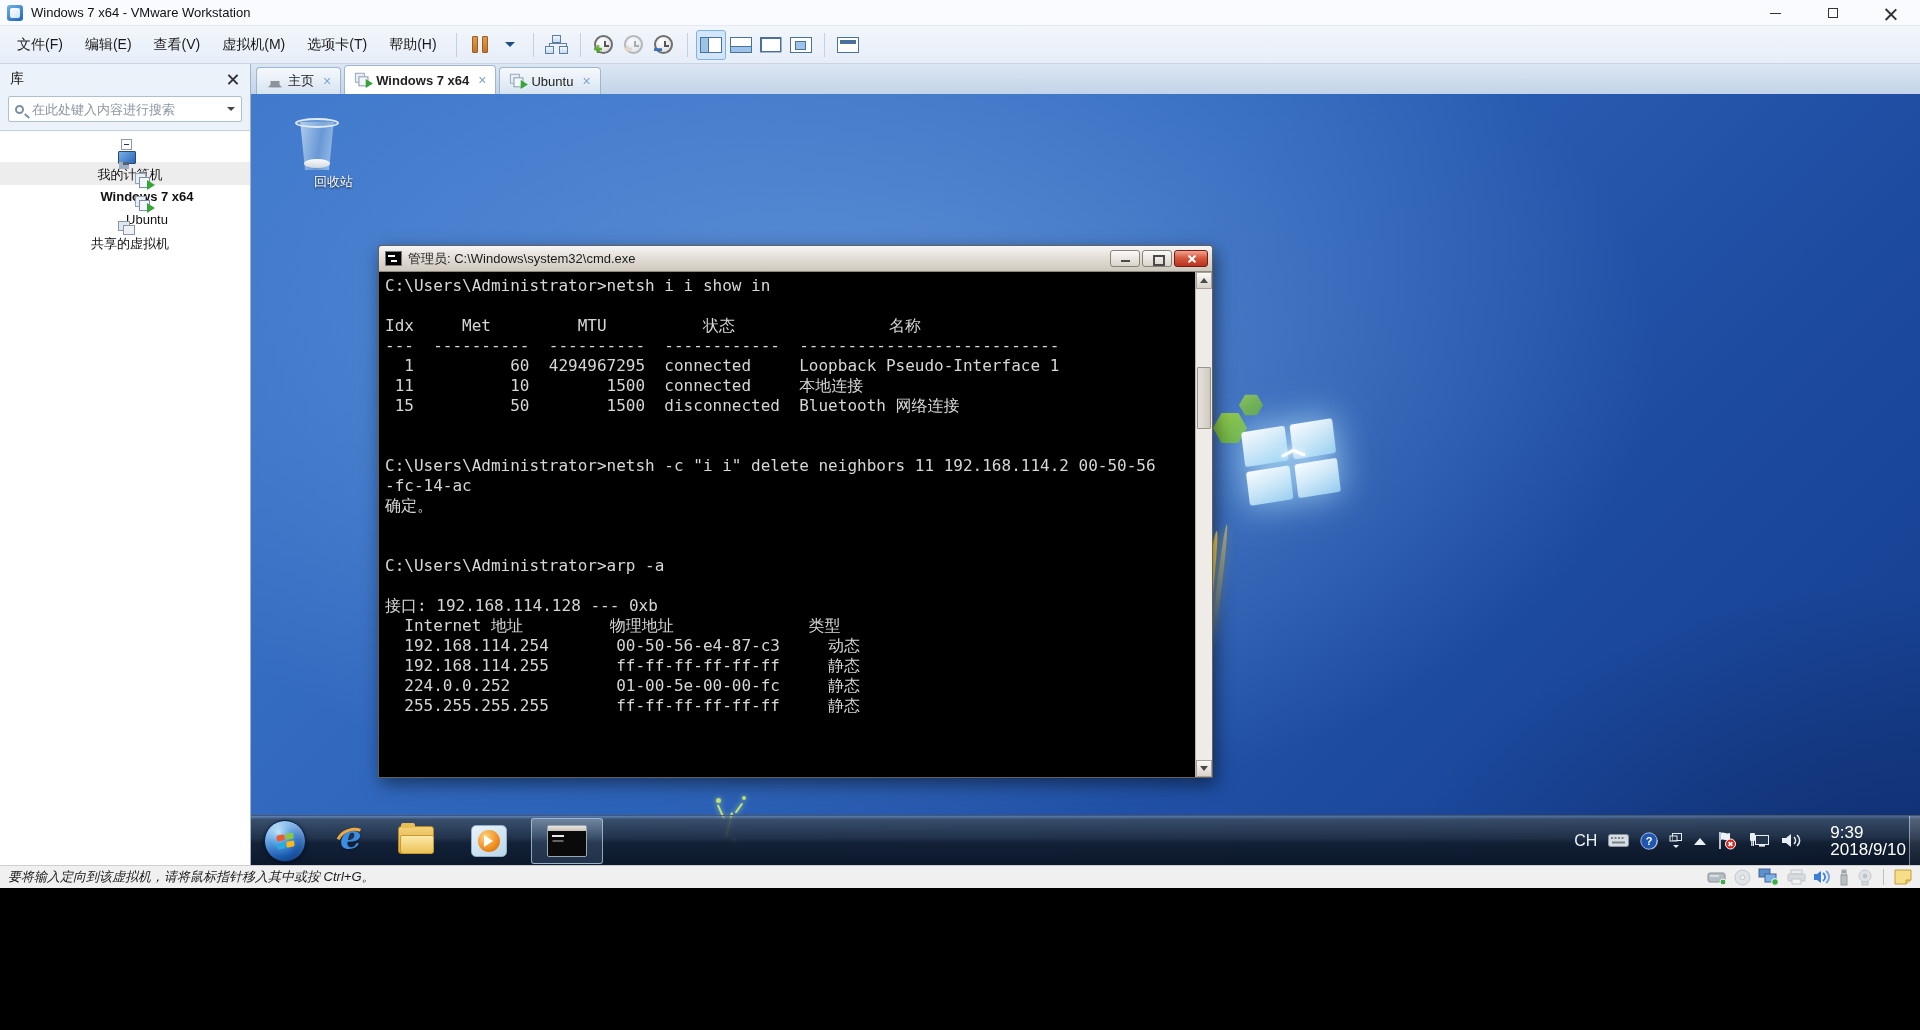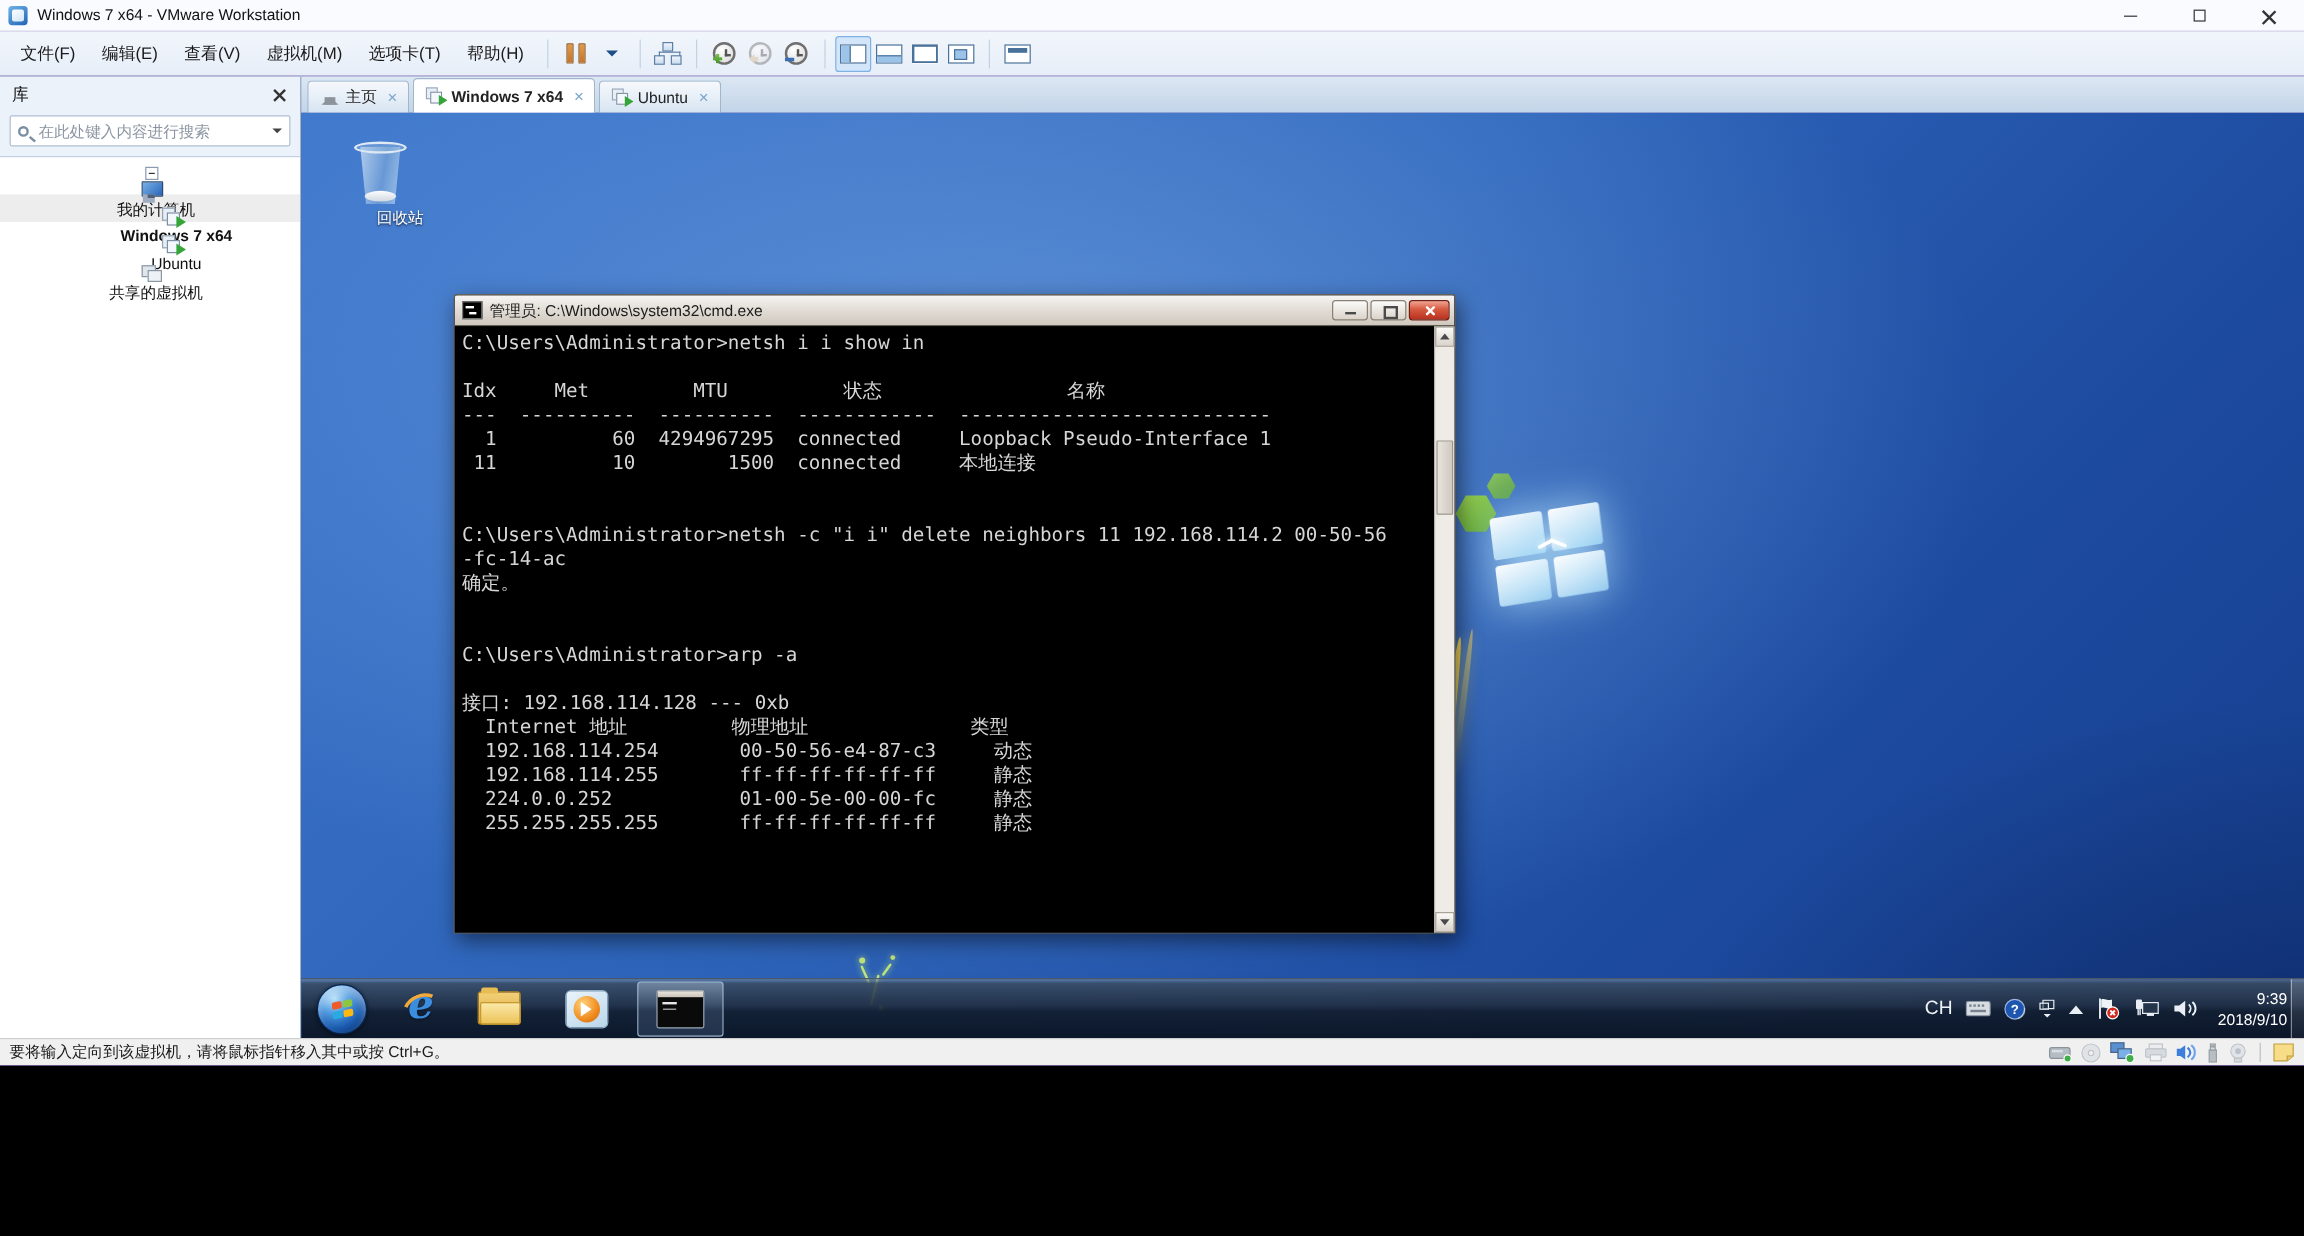--- a/index.html
+++ b/index.html
@@ -172,25 +172,25 @@
   .wmp-play { width:0; height:0; border:6px solid transparent; border-left:9px solid #fff; margin-left:5px; }
   .tb-task { position:absolute; left:280px; top:2px; width:72px; height:46px; border:1px solid rgba(180,205,228,.75); border-radius:3px; background:linear-gradient(rgba(200,220,240,.38),rgba(120,150,185,.22) 50%,rgba(90,120,160,.28)); display:flex; align-items:center; justify-content:center; }
   .mini-cmd { width:40px; height:32px; background:#0a0a0a; border:1px solid #9aa6b2; border-radius:2px; position:relative; }
   .mini-cmd::before { content:""; position:absolute; left:0; right:0; top:0; height:5px; background:linear-gradient(#e8e4dd,#c9c2b8); }
   .mini-cmd::after { content:""; position:absolute; left:4px; top:9px; width:12px; height:2px; background:#e8e8e8; box-shadow:0 5px 0 -0.5px #bbb; }
 
   .tray { position:absolute; right:14px; top:0; bottom:0; display:flex; align-items:center; gap:11px; }
   .tray-lang { color:#eef3f8; font-size:16px; }
   .tray svg { display:block; }
   .tray-caret { width:0; height:0; border:6px solid transparent; border-bottom:7px solid #e8eef4; margin-top:-5px; }
-  .tray-clock { text-align:right; color:#fff; font-size:13px; line-height:17px; margin-left:4px; }
+  .tray-clock { color:#fff; font-size:17px; line-height:17px; margin-left:16px; }
   .showdesk { position:absolute; right:0; top:0; bottom:0; width:11px; background:linear-gradient(rgba(255,255,255,.14),rgba(255,255,255,.04)); border-left:1px solid rgba(255,255,255,.45); }
 
   
-  .statusbar { position:absolute; left:0; right:0; bottom:0; height:23px; background:#f0f0f0; border-top:1px solid #cfcfcf; display:flex; align-items:center; font-size:13px; color:#1a1a1a; padding:0 8px; }
+  .statusbar { position:absolute; left:0; right:0; bottom:0; height:23px; background:#f0f0f0; border-top:1px solid #cfcfcf; display:flex; align-items:center; font-size:13px; color:#1a1a1a; padding:0 8px;font-style:italic; }
   .dev-icons { margin-left:auto; display:flex; align-items:center; gap:7px; }
   .dev-icons svg { display:block; }
   .dev-sep { width:1px; height:16px; background:#bdbdbd; margin:0 3px; }
 </style>
 </head>
 <body>
 
 <div id="app">
 
   <div class="titlebar">
@@ -381,20 +381,21 @@
         </span>
       </div>
       <div class="cmd-body">
 
       <div class="tline">C:\Users\Administrator&gt;netsh i i show in</div>
           <div class="tline"></div>
           <div class="tline">Idx     Met         MTU          状态                名称</div>
           <div class="tline">---  ----------  ----------  ------------  ---------------------------</div>
           <div class="tline">  1          60  4294967295  connected     Loopback Pseudo-Interface 1</div>
           <div class="tline"> 11          10        1500  connected     本地连接</div>
+          <div class="tline"> 15          50        1500  disconnected  Bluetooth 网络连接</div>
           <div class="tline"></div>
           <div class="tline"></div>
           <div class="tline">C:\Users\Administrator&gt;netsh -c "i i" delete neighbors 11 192.168.114.2 00-50-56</div>
           <div class="tline">-fc-14-ac</div>
           <div class="tline">确定。</div>
           <div class="tline"></div>
           <div class="tline"></div>
           <div class="tline">C:\Users\Administrator&gt;arp -a</div>
           <div class="tline"></div>
           <div class="tline">接口: 192.168.114.128 --- 0xb</div>

